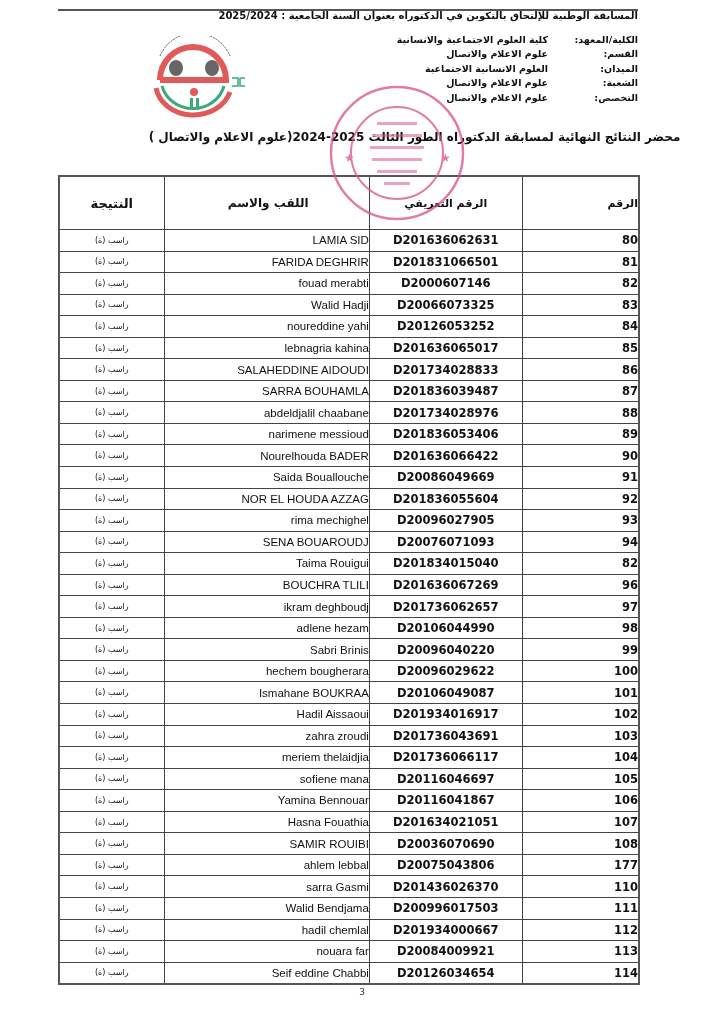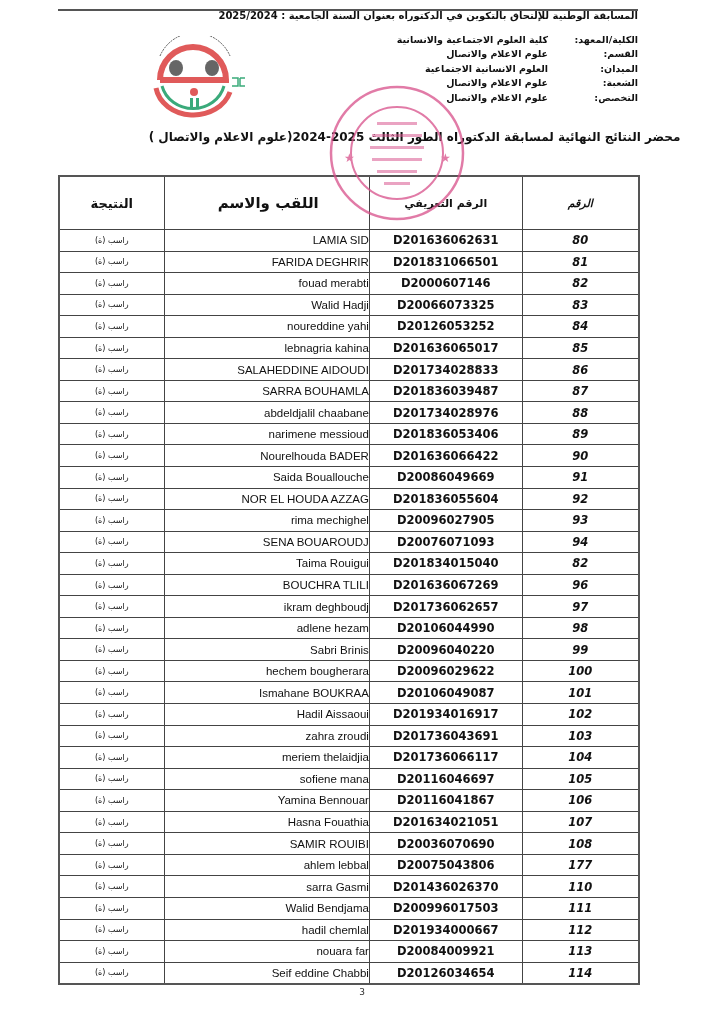--- a/index.html
+++ b/index.html
@@ -14,21 +14,21 @@
   .info-value { font-weight:bold; }
   .logo { position:absolute; left:140px; top:36px; width:110px; height:82px; }
   .stamp { position:absolute; left:322px; top:82px; width:150px; height:142px; pointer-events:none; opacity:.75; }
   .report-title { position:absolute; left:0; right:0; top:130px; text-align:center; direction:rtl;
                   font-size:12px; font-weight:bold; white-space:nowrap; padding-left:105px; }
   table.results { position:absolute; left:58px; top:175px; width:582px; border-collapse:collapse;
                   border:2px solid #555; direction:rtl; }
   table.results td, table.results th { border:1px solid #444; padding:0; }
   table.results th { height:52px; font-size:11px; font-weight:bold; }
   table.results td { height:20.55px; }
-  .c-num { width:116px; text-align:center; font-weight:bold; font-size:11.5px;font-style:italic; }
+  .c-num { width:116px; text-align:right; font-weight:bold; font-size:11.5px; }
   .c-id  { width:152px; text-align:center; font-weight:bold; font-size:11.5px; }
   .c-name{ width:202px; text-align:right; direction:ltr; font-weight:normal; font-size:11.5px; padding-left:3px !important;
            font-family:"Liberation Sans", sans-serif; }
   .c-res { width:104px; text-align:center; font-size:8px; }
   .page-num { position:absolute; left:0; right:0; top:987px; text-align:center; font-size:9px; color:#333; }
 </style>
 </head>
 <body>
 
 <div class="topline"></div>
@@ -70,21 +70,21 @@
   <path d="M20 20 A38 38 0 0 1 90 20" fill="none" stroke="#555" stroke-width="1" stroke-dasharray="2 1"></path>
 </svg>
 
 <div class="report-title">محضر النتائج النهائية لمسابقة الدكتوراه الطور الثالث 2025-2024(علوم الاعلام والاتصال )</div>
 
 <table class="results">
   <thead>
     <tr>
       <th class="c-num">الرقم</th>
       <th class="c-id">الرقم التعريفي</th>
-      <th class="c-name" style="text-align:center;direction:rtl;font-family:'DejaVu Sans',sans-serif;font-size:15px;">اللقب والاسم</th>
+      <th class="c-name" style="text-align:center;direction:rtl;font-family:'DejaVu Sans',sans-serif;font-size:12px;">اللقب والاسم</th>
       <th class="c-res" style="font-size:13px;">النتيجة</th>
     </tr>
   </thead>
   <tbody id="rows">
       <tr>
         <td class="c-num">80</td>
         <td class="c-id">D201636062631</td>
         <td class="c-name">LAMIA SID</td>
         <td class="c-res">راسب (ة)</td>
       </tr>

